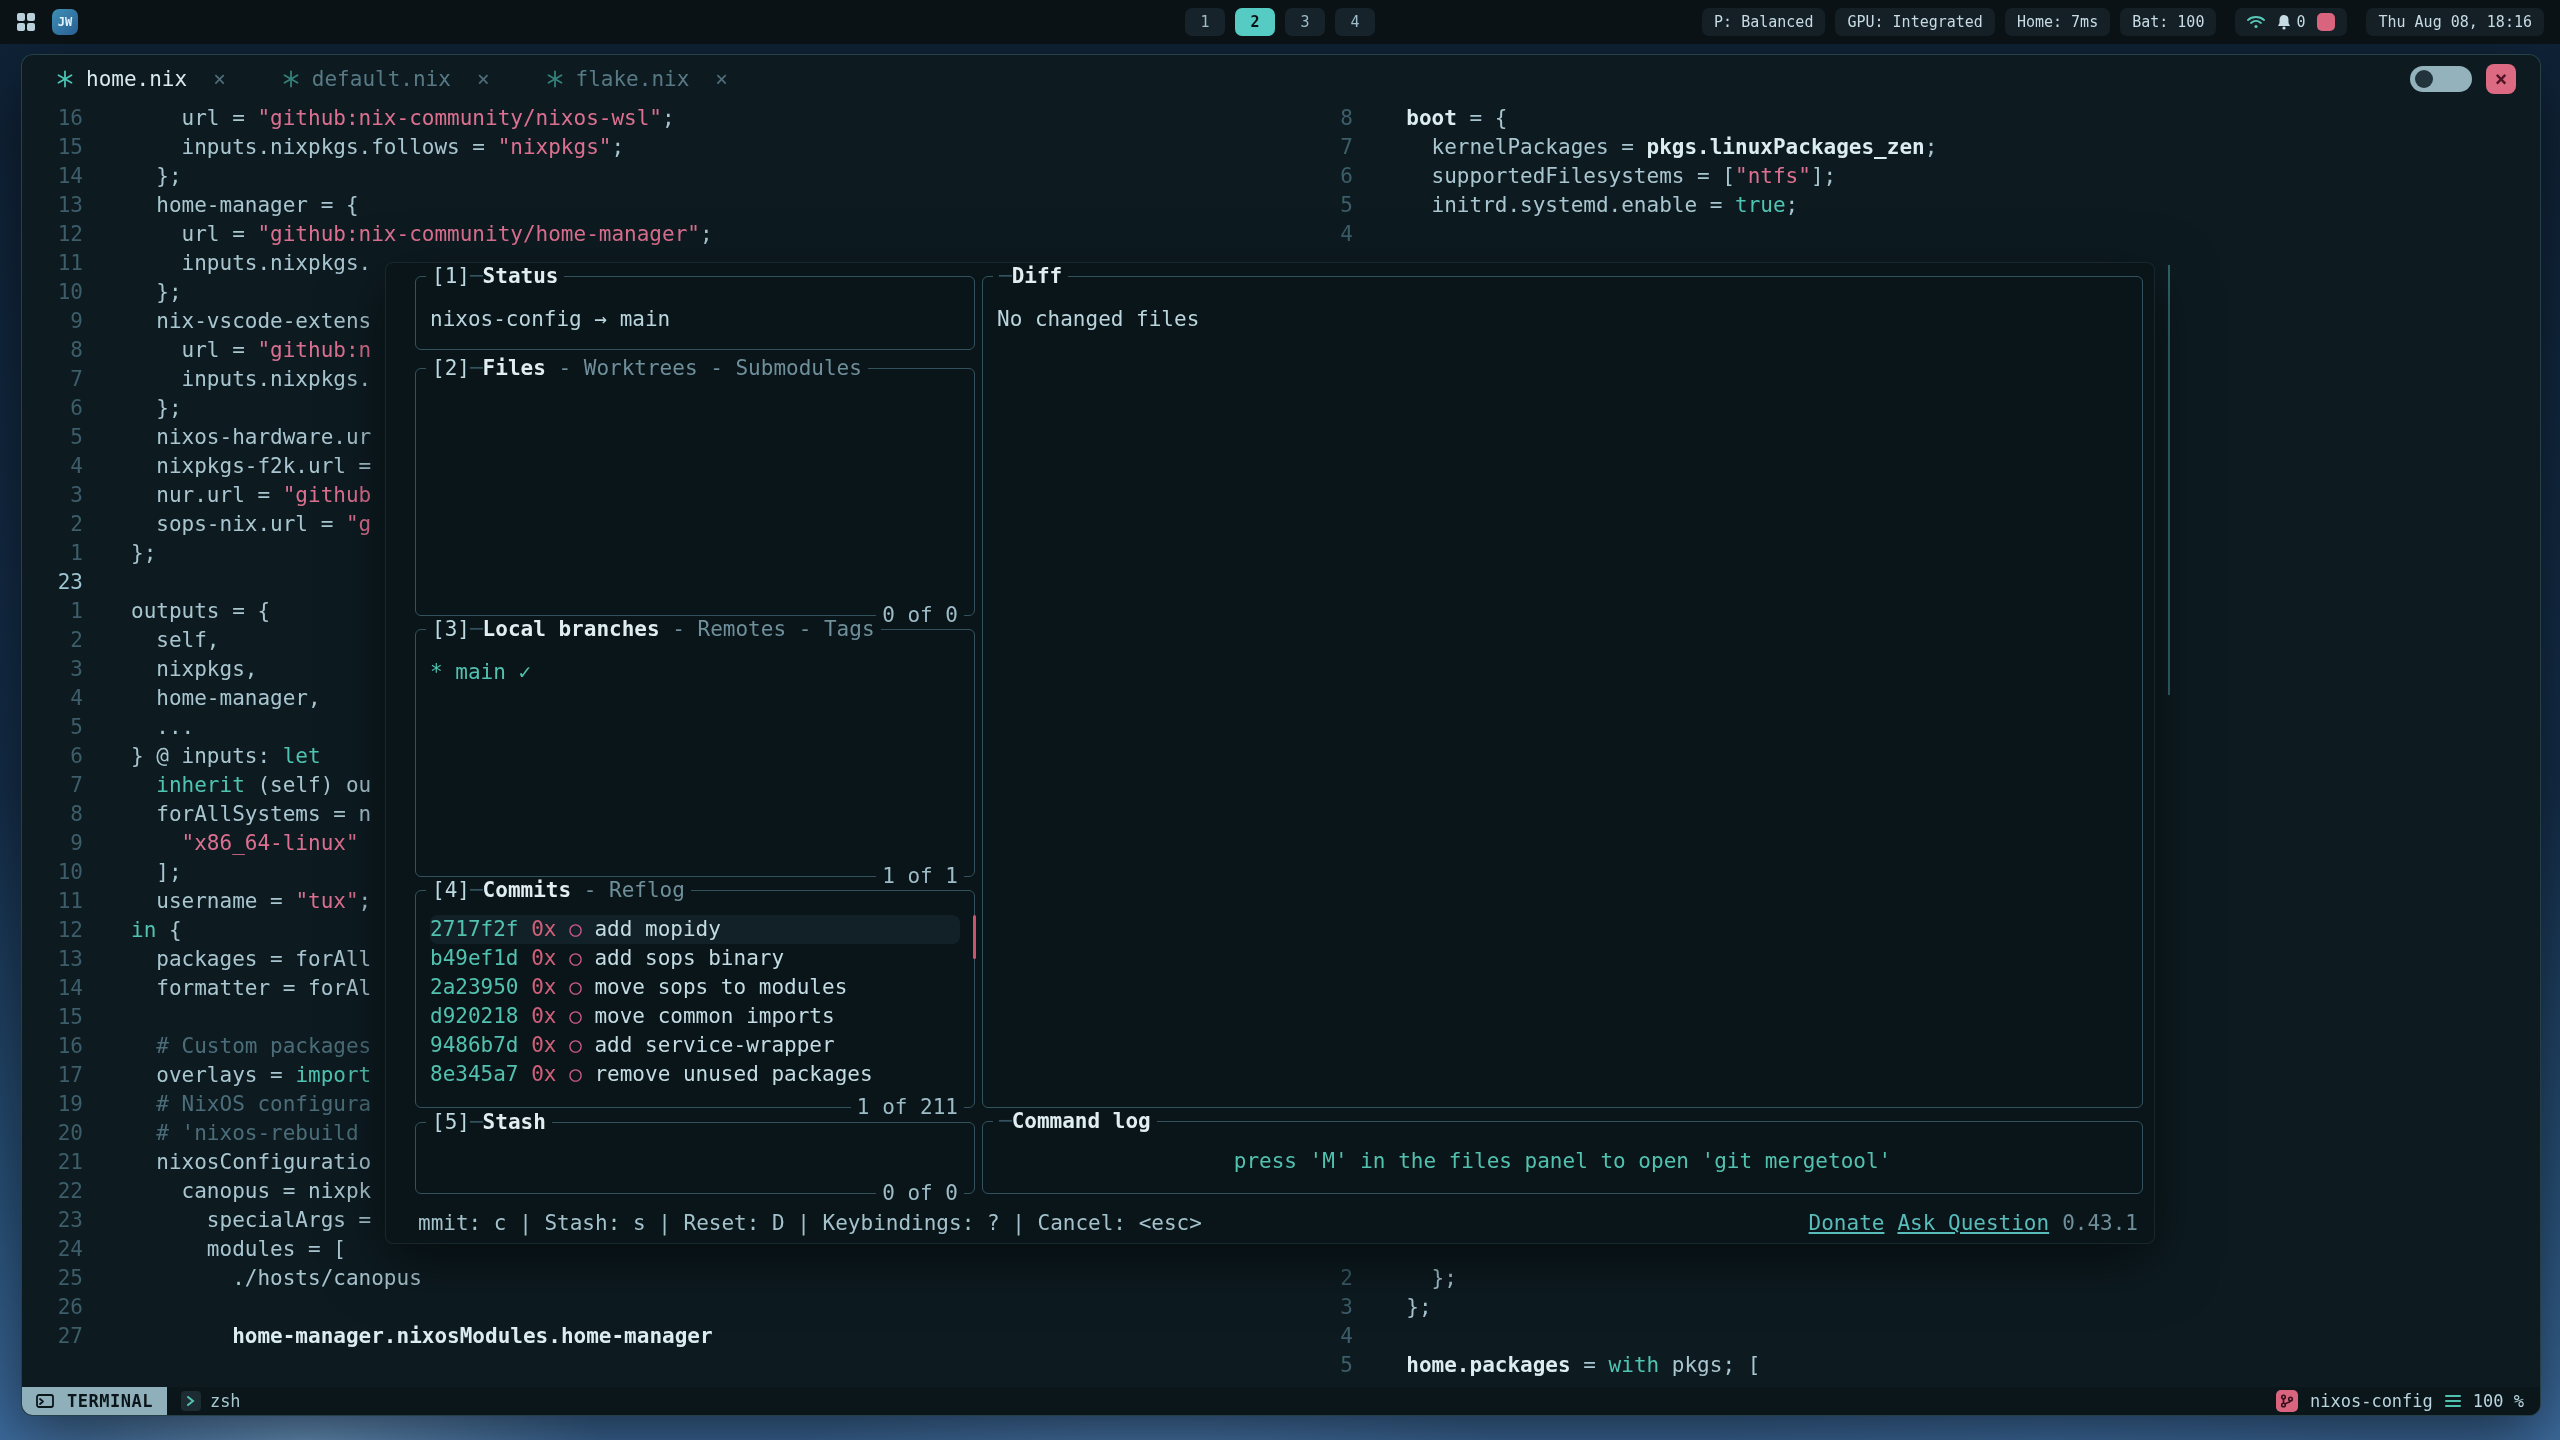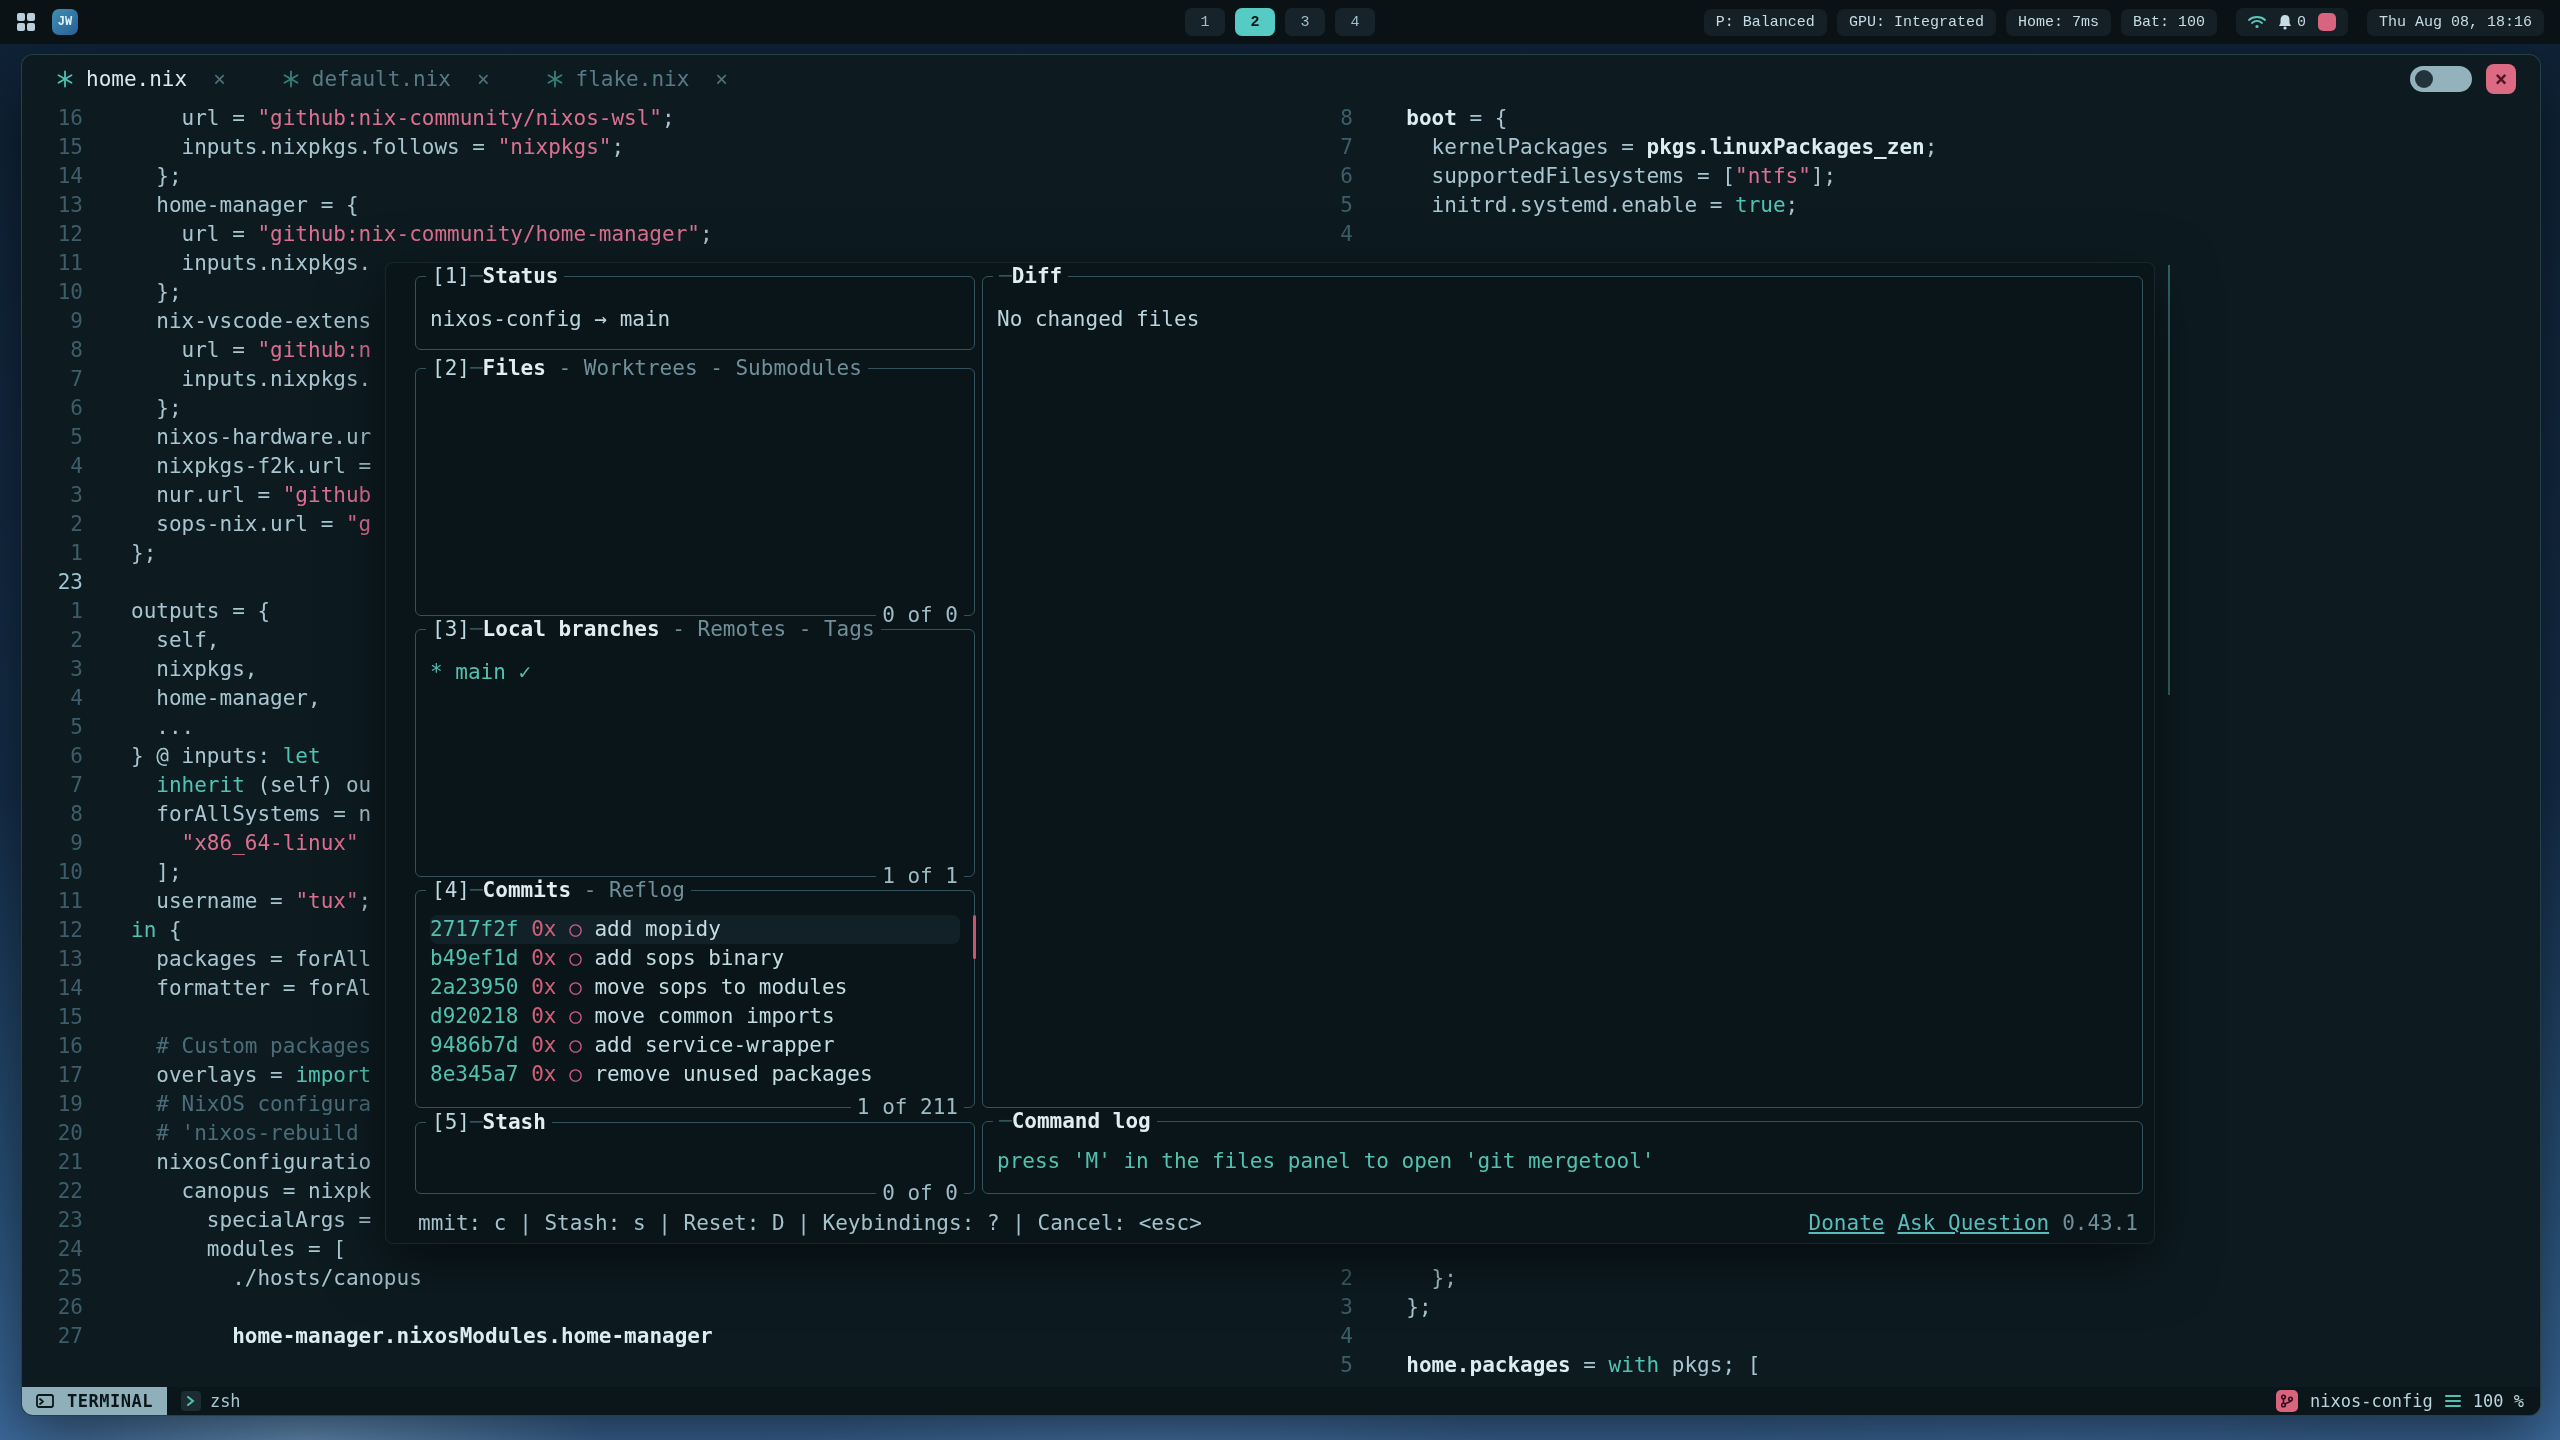--- a/index.html
+++ b/index.html
@@ -8,21 +8,21 @@
     background:
       radial-gradient(420px 140px at 12% 100%, rgba(150,195,235,.55), transparent 70%),
       radial-gradient(520px 160px at 45% 102%, rgba(95,145,205,.5), transparent 70%),
       radial-gradient(480px 170px at 80% 100%, rgba(70,120,180,.45), transparent 70%),
       linear-gradient(180deg,#0f2236 0%,#152f4b 55%,#2b557e 84%,#3e6da0 100%);
   }
   svg{display:block}
 
   
   .topbar{position:absolute;left:0;top:0;width:2560px;height:44px;background:#0a1216;
-    display:flex;align-items:center;padding:0 16px;box-sizing:border-box;z-index:20;font-family:Liberation Mono, monospace;}
+    display:flex;align-items:center;padding:0 16px;box-sizing:border-box;z-index:20;}
   .topbar-left{display:flex;align-items:center;gap:16px;}
   .launcher{color:#b9d0da;}
   .badge{width:26px;height:26px;border-radius:7px;background:linear-gradient(135deg,#3e8fb5,#2a5f93);
     color:#e2f4ff;font-size:12px;font-weight:bold;display:grid;place-items:center;}
   .ws-wrap{position:absolute;left:50%;top:50%;transform:translate(-50%,-50%);display:flex;gap:10px;}
   .ws{min-width:28px;height:28px;border-radius:7px;background:#17232a;color:#9fbecb;font-size:15px;
     display:grid;place-items:center;padding:0 6px;}
   .ws.active{background:#55cbc4;color:#0a1216;font-weight:bold;}
   .topbar-right{margin-left:auto;display:flex;gap:19px;align-items:center;}
   .pill{background:#141f26;border-radius:7px;padding:5px 12px;color:#c6dbe3;font-size:15px;white-space:nowrap;}
@@ -441,21 +441,21 @@
       <span class="lg-count">0 of 0</span>
     </div>
 
     <div class="lg-box" style="left:596px;top:13px;width:1159px;height:830px;">
       <span class="lg-title"><span class="lg-dash">─</span><span class="lg-name">Diff</span></span>
       <div class="lg-body lg-content">No changed files</div>
     </div>
 
     <div class="lg-box" style="left:596px;top:858px;width:1159px;height:71px;">
       <span class="lg-title"><span class="lg-dash">─</span><span class="lg-name">Command log</span></span>
-      <div class="lg-body cmdlog" style="padding-top:25px;">press 'M' in the files panel to open 'git mergetool'</div>
+      <div class="lg-body cmdlog" style="padding-top:25px;text-align:center;">press 'M' in the files panel to open 'git mergetool'</div>
     </div>
 
     <div class="lg-options">
       <span>mmit: c | Stash: s | Reset: D | Keybindings: ? | Cancel: &lt;esc&gt;</span>
       <span class="lg-opt-right">
         <span style="display:flex;gap:13px;"><span class="lg-link">Donate</span><span class="lg-link">Ask Question</span></span>
         <span class="lg-version">0.43.1</span>
       </span>
     </div>
   </div>

